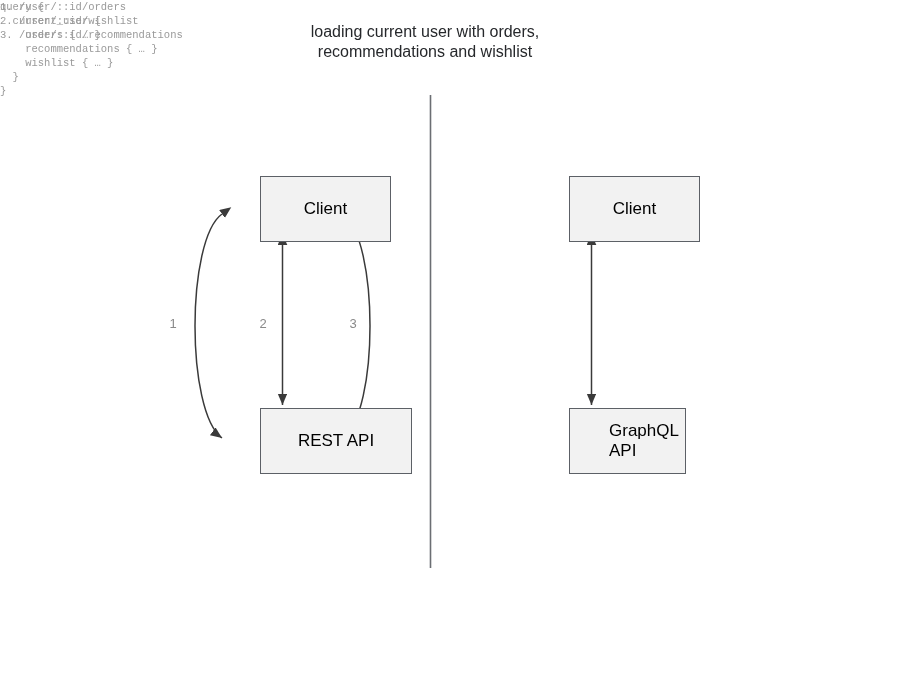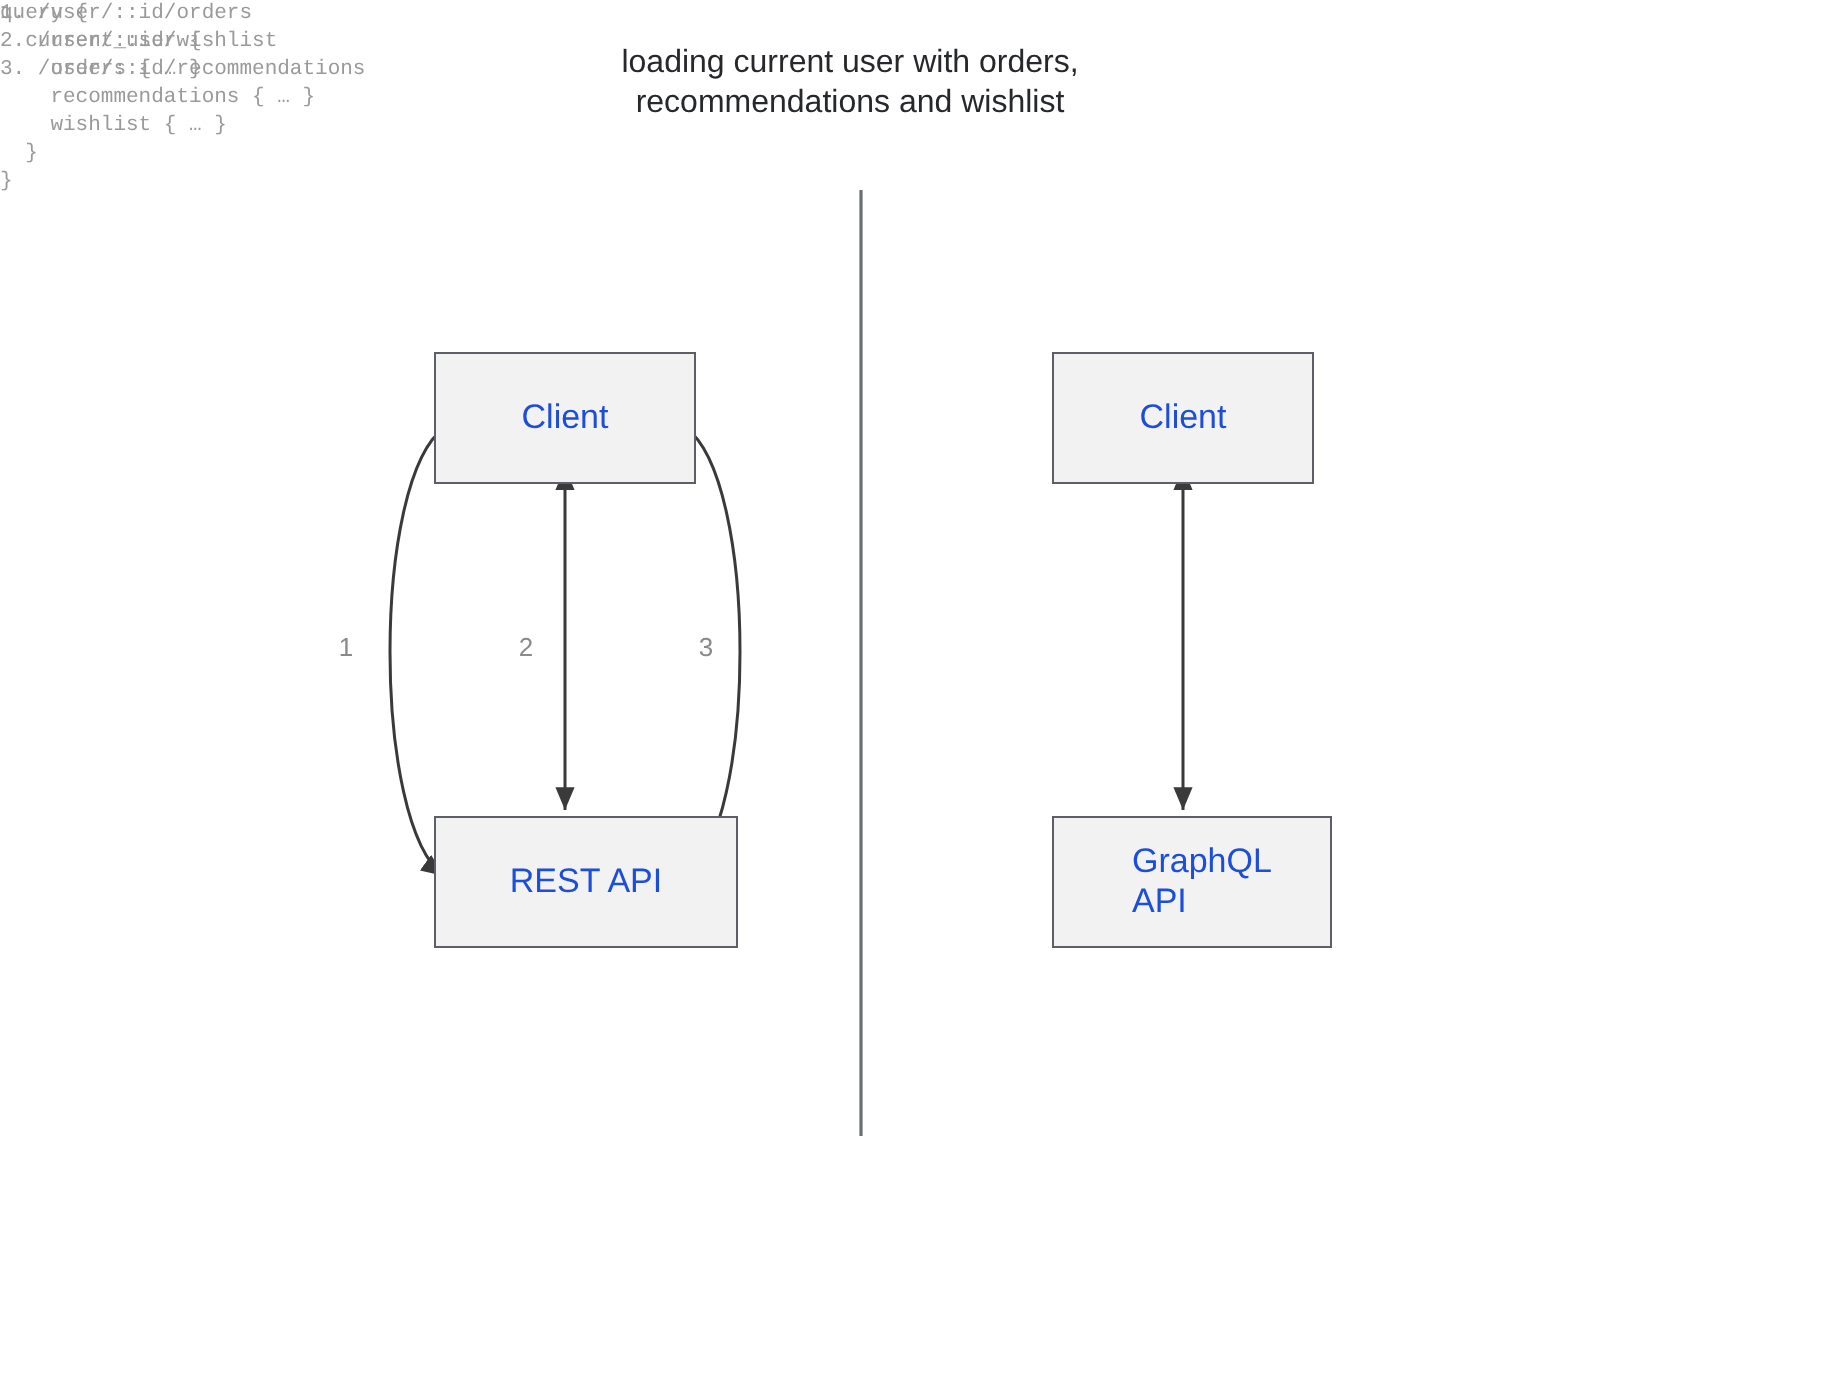--- a/index.html
+++ b/index.html
@@ -41,28 +41,29 @@
   
   .node {
     position: absolute;
     box-sizing: border-box;
     background: #f2f2f2;
     border: 1.4px solid #5c6066;
     display: flex;
     align-items: center;
     justify-content: center;
     font-size: 17px;
-    color: #1d4ed8;
+    color: #000000;
     font-family: "Liberation Sans", sans-serif;
+    margin-left: 43px;
   }
 
   #node-rest-client  { left: 217px; top: 176px; width: 131px; height: 66px; }
   #node-rest-api     { left: 217px; top: 408px; width: 152px; height: 66px; }
   #node-gql-client   { left: 526px; top: 176px; width: 131px; height: 66px; }
-  #node-gql-api      { left: 526px; top: 408px; width: 140px; height: 66px; padding-left: 39px; }
+  #node-gql-api      { left: 526px; top: 408px; width: 117px; height: 66px; padding-left: 39px; }
 
   
   .mono-block {
     position: absolute;
     font-family: "Liberation Mono", "DejaVu Sans Mono", monospace;
     font-size: 10.5px;
     line-height: 14px;
     color: #9a9a9a;
     white-space: pre;
   }

